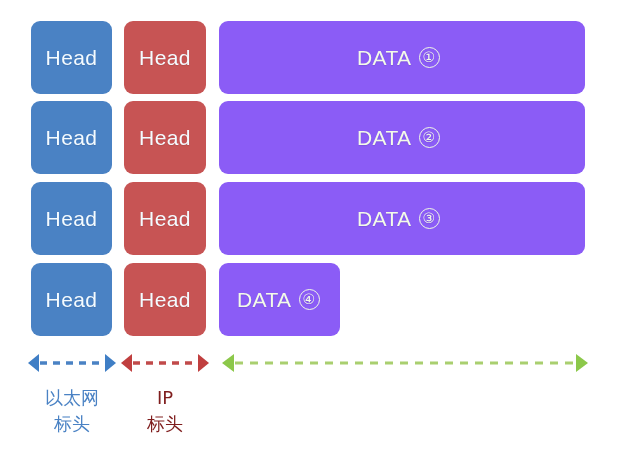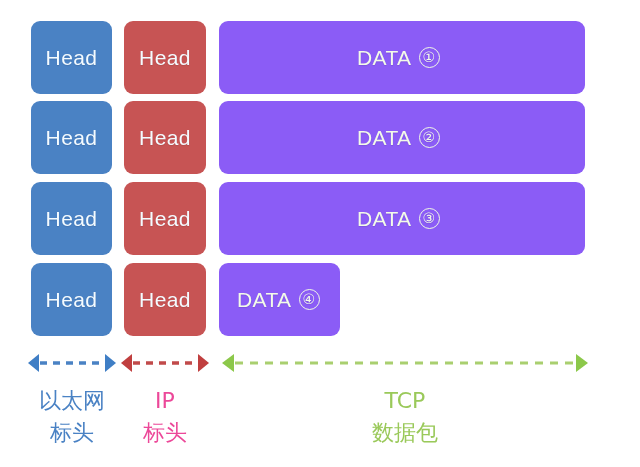--- a/index.html
+++ b/index.html
@@ -77,28 +77,28 @@
     position: absolute;
     height: 22px;
   }
   .arrow svg { display: block; }
 
   
   .caption {
     position: absolute;
     text-align: center;
     line-height: 1.45;
-    font-size: 22px;
+    font-size: 18px;
     font-family: "DejaVu Sans", "Liberation Sans", sans-serif;
   }
   .caption .l1 { display: block; }
   .caption .l2 { display: block; }
 
   .cap-eth { color: #4a82c4; }
-  .cap-ip  { color: #ec4899; }
+  .cap-ip  { color: #7f1d1d; }
   .cap-tcp { color: #9ac95a; }
 </style>
 </head>
 <body>
 
 <div id="diagram">
 
   <div class="block head eth" style="left:31px; top:21px; width:81px; height:73px;">
     <span>Head</span>
   </div>
@@ -178,18 +178,14 @@
   <div class="caption cap-eth" style="left:22px; top:385px; width:100px;">
     <span class="l1">以太网</span>
     <span class="l2">标头</span>
   </div>
 
   <div class="caption cap-ip" style="left:115px; top:385px; width:100px;">
     <span class="l1">IP</span>
     <span class="l2">标头</span>
   </div>
 
-  <div class="caption cap-tcp" style="left:305px; top:385px; width:200px;">
-    <span class="l1">TCP</span>
-    <span class="l2">数据包</span>
-  </div>
 
 </div>
 
 </body></html>

